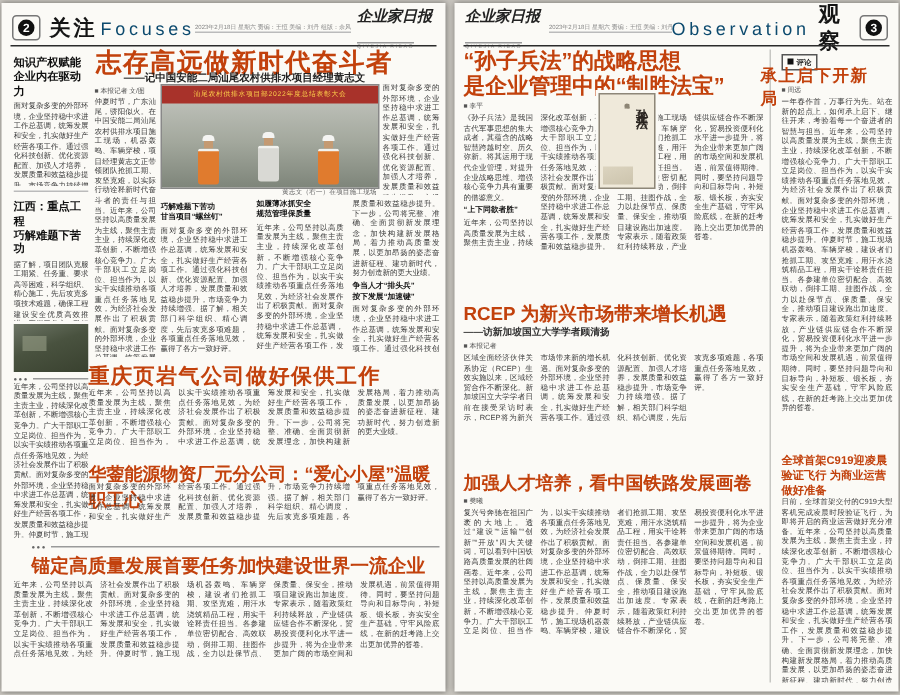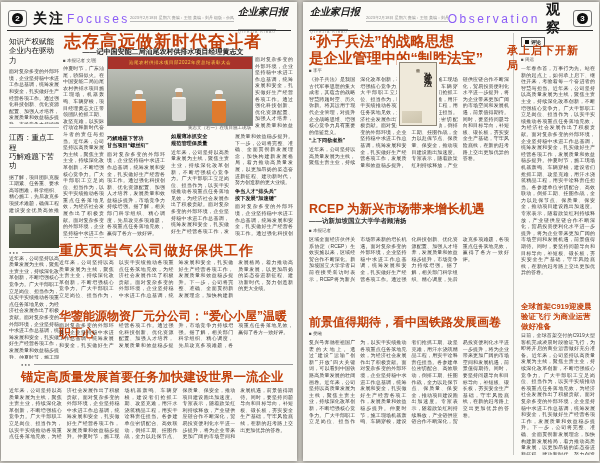--- a/index.html
+++ b/index.html
@@ -7,40 +7,40 @@
   .page{position:absolute;top:2px;width:296px;height:459px;background:#fbfaf6;box-shadow:0 0 4px rgba(0,0,0,.45);}
   #left-page{left:1px;}
   #right-page{left:303px;}
   .abs{position:absolute;}
   
   .hdr{position:absolute;top:6px;left:7px;right:7px;height:21px;display:flex;align-items:center;}
   .hdr-rule{position:absolute;top:28px;left:6px;right:6px;border-top:1.5px solid #2b2b2b;}
   .badge{width:17px;height:15px;border:1px solid #777;border-radius:3px;display:flex;align-items:center;justify-content:center;flex:0 0 auto;}
   .badge b{width:11px;height:11px;background:#101010;border-radius:50%;color:#fff;font-size:8px;line-height:11px;text-align:center;font-weight:bold;}
   .sec-cn{font-size:14px;font-weight:bold;color:#151515;letter-spacing:2px;margin:0 2px 0 6px;}
-  .sec-en{font-size:12px;color:#8b5cf6;letter-spacing:2.5px;}
+  .sec-en{font-size:12px;color:#0c4a6e;letter-spacing:2.5px;}
   .masthead{width:52px;flex:0 0 auto;}
   .masthead .mh{font-family:"DejaVu Serif","Liberation Serif",serif;font-style:italic;font-weight:bold;font-size:10px;color:#222;white-space:nowrap;}
   .masthead .mhsub{border-top:1px solid #999;font-size:3.5px;color:#999;letter-spacing:1px;white-space:nowrap;overflow:hidden;}
   .dateline{font-size:4px;color:#8a8a8a;white-space:nowrap;overflow:hidden;border-bottom:1px solid #bbb;padding-bottom:1px;}
   .spacer{flex:1;}
   
   .bt{font-size:5px;line-height:1.32;text-align:justify;color:#3b3b3b;overflow:hidden;}
   .bt .sh{display:block;font-weight:bold;color:#111;font-size:5.2px;margin:2px 0;white-space:pre-line;}
   .cols3{column-count:3;column-gap:6px;}
   .cols4{column-count:4;column-gap:5px;}
   .cols5{column-count:5;column-gap:5px;}
   .byline{font-size:4.5px;color:#555;}
   .h-big{font-weight:bold;color:#c2410c;}
   .kicker{display:flex;align-items:center;gap:3px;}
   .kicker .dots{font-size:4px;color:#666;letter-spacing:1px;}
   .kicker .kline{flex:1;border-top:1px solid #9a9a9a;}
   
   .sidebar{position:absolute;left:8px;top:33px;width:50px;height:324px;display:flex;flex-direction:column;overflow:hidden;}
-  .sb-h{font-size:7.5px;font-weight:normal;color:#101010;white-space:pre-line;line-height:1.25;margin:2px 0 3px 0;}
+  .sb-h{font-size:7.5px;font-weight:bold;color:#101010;white-space:pre-line;line-height:1.25;margin:2px 0 3px 0;}
   .sb-hr{border-top:1px solid #bbb;margin:3px 0;}
   .sb-photo{height:32px;background:linear-gradient(160deg,#6d7566 0%,#49523f 45%,#39412f 100%);position:relative;margin:2px 0;flex:0 0 auto;}
   .sb-photo:after{content:"";position:absolute;left:6px;top:8px;width:16px;height:10px;background:#8d947d;opacity:.7;}
   
   .photo{position:absolute;left:106px;top:54px;width:144px;height:68px;background:linear-gradient(#c6c8c2 0%,#a3a89d 55%,#7e857a 100%);overflow:hidden;border:.5px solid #888;}
   .photo .banner{height:12px;background:#a8322a;color:#ffd24a;font-size:4.5px;line-height:12px;text-align:center;white-space:nowrap;overflow:hidden;letter-spacing:.5px;}
   .person{position:absolute;bottom:2px;width:18px;}
   .person .hat{width:8px;height:4px;background:#f4f4f2;border-radius:3px 3px 0 0;margin:0 auto;}
   .person .face{width:6px;height:5px;background:#c49a72;margin:0 auto;}
   .person .vest{width:14px;height:22px;background:#e07b2e;margin:0 auto;border-radius:2px;border-top:2px solid #f2f2ee;}
@@ -185,21 +185,21 @@
     <span>一年春作首，万事行为先。站在新的起点上，如何承上启下、继往开来，考验着每一个奋进者的智慧与担当。</span><span>近年来，公司坚持以高质量发展为主线，聚焦主责主业，持续深化改革创新，不断增强核心竞争力。广大干部职工立足岗位、担当作为，以实干实绩推动各项重点任务落地见效，为经济社会发展作出了积极贡献。面对复杂多变的外部环境，企业坚持稳中求进工作总基调，统筹发展和安全，扎实做好生产经营各项工作，发展质量和效益稳步提升。仲夏时节，施工现场机器轰鸣、车辆穿梭，建设者们抢抓工期、攻坚克难，用汗水浇筑精品工程，用实干诠释责任担当。各参建单位密切配合、高效联动，倒排工期、挂图作战，全力以赴保节点、保质量、保安全，推动项目建设跑出加速度。专家表示，随着政策红利持续释放，产业链供应链合作不断深化，贸易投资便利化水平进一步提升，将为企业带来更加广阔的市场空间和发展机遇，前景值得期待。同时，要坚持问题导向和目标导向，补短板、锻长板，夯实安全生产基础，守牢风险底线，在新的赶考路上交出更加优异的答卷。</span>
   </div>
 
   <div class="abs h-big" style="left:6px;top:199px;width:200px;font-size:12.5px;">RCEP 为新兴市场带来增长机遇</div>
   <div class="abs h-big" style="left:6px;top:215px;width:200px;font-size:6.5px;color:#333;">——访新加坡国立大学学者顾清扬</div>
   <div class="abs byline" style="left:6px;top:226px;width:60px;">■ 本报记者</div>
   <div class="abs bt cols4" style="left:6px;top:234px;width:200px;height:64px;">
     <span>区域全面经济伙伴关系协定（RCEP）生效实施以来，区域经贸合作不断深化。新加坡国立大学学者日前在接受采访时表示，RCEP将为新兴市场带来新的增长机遇。</span><span>面对复杂多变的外部环境，企业坚持稳中求进工作总基调，统筹发展和安全，扎实做好生产经营各项工作。通过强化科技创新、优化资源配置、加强人才培养，发展质量和效益稳步提升，市场竞争力持续增强。据了解，相关部门科学组织、精心调度，先后攻克多项难题，各项重点任务落地见效，赢得了各方一致好评。</span>
   </div>
 
-  <div class="abs h-big" style="left:6px;top:312px;width:204px;font-size:12px;">前景值得期待，看中国铁路发展画卷</div>
+  <div class="abs h-big" style="left:6px;top:312px;width:204px;font-size:12px;">加强人才培养，看中国铁路发展画卷</div>
   <div class="abs byline" style="left:6px;top:329px;width:60px;">■ 樊曦</div>
   <div class="abs bt cols4" style="left:6px;top:337px;width:200px;height:117px;">
     <span>复兴号奔驰在祖国广袤的大地上。透过“建设”“运输”“创新”“开放”四大关键词，可以看到中国铁路高质量发展的壮阔画卷。</span><span>近年来，公司坚持以高质量发展为主线，聚焦主责主业，持续深化改革创新，不断增强核心竞争力。广大干部职工立足岗位、担当作为，以实干实绩推动各项重点任务落地见效，为经济社会发展作出了积极贡献。面对复杂多变的外部环境，企业坚持稳中求进工作总基调，统筹发展和安全，扎实做好生产经营各项工作，发展质量和效益稳步提升。仲夏时节，施工现场机器轰鸣、车辆穿梭，建设者们抢抓工期、攻坚克难，用汗水浇筑精品工程，用实干诠释责任担当。各参建单位密切配合、高效联动，倒排工期、挂图作战，全力以赴保节点、保质量、保安全，推动项目建设跑出加速度。专家表示，随着政策红利持续释放，产业链供应链合作不断深化，贸易投资便利化水平进一步提升，将为企业带来更加广阔的市场空间和发展机遇，前景值得期待。同时，要坚持问题导向和目标导向，补短板、锻长板，夯实安全生产基础，守牢风险底线，在新的赶考路上交出更加优异的答卷。</span>
   </div>
 
   <div class="abs h-big" style="left:218px;top:300px;width:74px;font-size:7.5px;line-height:1.35;">全球首架C919迎凌晨验证飞行 为商业运营做好准备</div>
   <div class="abs bt" style="left:218px;top:330px;width:74px;height:123px;">
     <span>日前，全球首架交付的C919大型客机完成凌晨时段验证飞行，为即将开启的商业运营做好充分准备。</span><span>近年来，公司坚持以高质量发展为主线，聚焦主责主业，持续深化改革创新，不断增强核心竞争力。广大干部职工立足岗位、担当作为，以实干实绩推动各项重点任务落地见效，为经济社会发展作出了积极贡献。面对复杂多变的外部环境，企业坚持稳中求进工作总基调，统筹发展和安全，扎实做好生产经营各项工作，发展质量和效益稳步提升。下一步，公司将完整、准确、全面贯彻新发展理念，加快构建新发展格局，着力推动高质量发展，以更加昂扬的姿态奋进新征程、建功新时代，努力创造新的更大业绩。</span>
   </div>
 </div>

